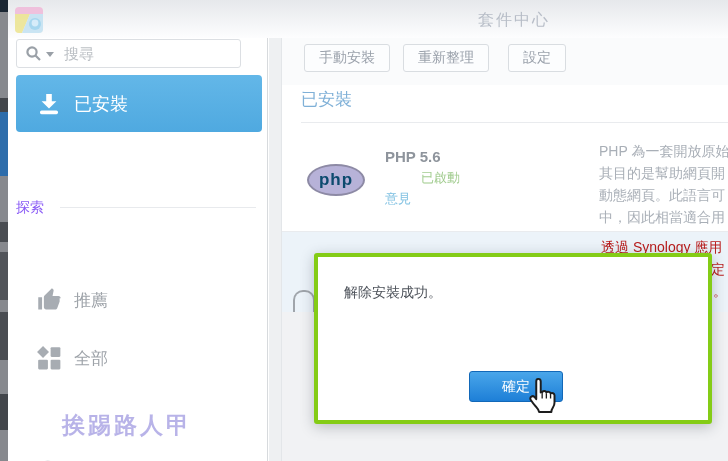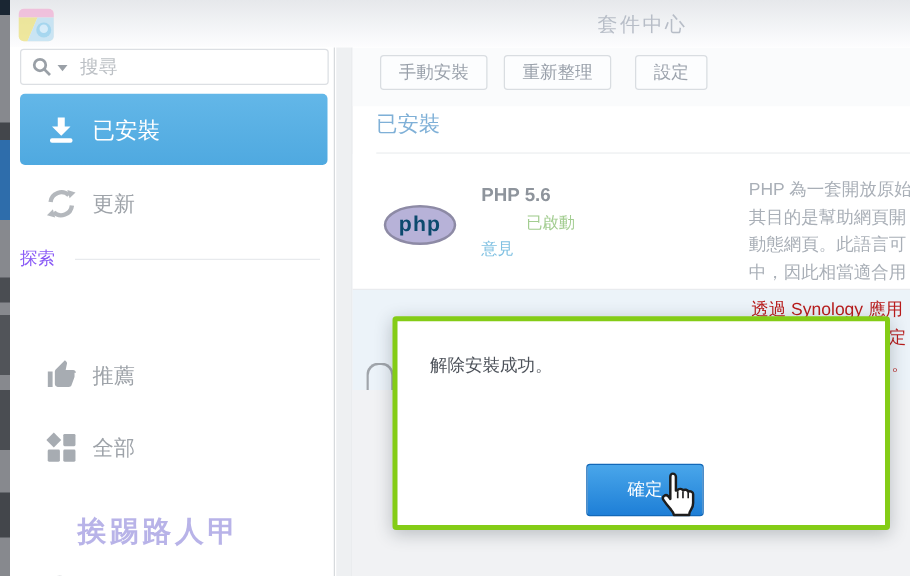--- a/index.html
+++ b/index.html
@@ -13,21 +13,21 @@
 
   
   .win{position:absolute;left:8px;top:0;width:720px;height:461px;background:#fff;}
   .titlebar{position:absolute;left:0;top:0;right:0;height:38px;
     background:linear-gradient(#e6e8eb,#f6f7f9 70%,#fdfdfe);}
   .app-icon{position:absolute;left:6px;top:3px;opacity:.8;}
   .win-title{position:absolute;left:470px;top:10px;font-size:16px;color:#b7bdc7;letter-spacing:2px;}
 
   
   .sidebar{position:absolute;left:0;top:38px;width:260px;bottom:0;background:#fff;border-right:1px solid #d7dadd;}
-  .searchbox{position:absolute;left:8px;top:1px;width:247px;height:29px;background:#fff;border:1px solid #dcdfe3;border-radius:3px;display:flex;align-items:center;padding-left:8px;}
+  .searchbox{position:absolute;left:8px;top:1px;width:225px;height:29px;background:#fff;border:1px solid #dcdfe3;border-radius:3px;display:flex;align-items:center;padding-left:8px;}
   .search-caret{width:0;height:0;border-left:4px solid transparent;border-right:4px solid transparent;border-top:5px solid #9aa0a7;margin:2px 0 0 3px;}
   .search-input{border:none;outline:none;flex:1;margin-left:8px;font-size:15px;color:#6a6f76;background:transparent;font-family:"Liberation Sans","DejaVu Sans",sans-serif;}
   .search-input::placeholder{color:#bcc0c5;}
 
   .side-item{position:absolute;left:8px;width:246px;height:46px;display:flex;align-items:center;cursor:pointer;}
   .side-item .ic{width:30px;margin-left:18px;display:flex;justify-content:center;}
   .side-item .lbl{margin-left:10px;font-size:17px;color:#9ea3a9;}
   .side-item.selected{height:57px;border-radius:4px;background:linear-gradient(#63b7e8,#4fa9e0);}
   .side-item.selected .lbl{color:#fff;font-size:18px;}
   .side-section{position:absolute;left:8px;top:160px;width:246px;height:20px;}
@@ -59,21 +59,21 @@
   .row2{position:absolute;left:0;top:194px;right:0;height:80px;background:#ecf3f9;}
   .frag{position:absolute;font-size:14px;color:#b91c1c;white-space:nowrap;}
   .arc-icon{position:absolute;left:11px;top:58px;width:22px;height:22px;border:2px solid #a0a5ab;
     border-bottom:none;border-radius:10px 10px 0 0;}
   .empty-area{position:absolute;left:0;top:274px;right:0;bottom:0;background:#f1f2f4;}
 
   
   .dialog{position:absolute;left:314px;top:253px;width:398px;height:171px;background:#fff;
     border:4px solid #84cc16;border-radius:3px;box-shadow:0 3px 14px rgba(40,50,60,.28);z-index:50;}
   .dlg-msg{position:absolute;left:26px;top:27px;font-size:14px;color:#4d525a;}
-  .dlg-ok{position:absolute;left:151px;top:114px;width:94px;height:42px;border:1px solid #1268b8;border-radius:3px;
+  .dlg-ok{position:absolute;left:151px;top:114px;width:94px;height:31px;border:1px solid #1268b8;border-radius:3px;
     background:linear-gradient(#49a6ea,#1e7fd7);color:#fff;font-size:14px;display:flex;align-items:center;justify-content:center;
     cursor:pointer;font-family:"Liberation Sans","DejaVu Sans",sans-serif;}
   .cursor{position:absolute;left:205px;top:117px;z-index:60;pointer-events:none;}
 </style>
 </head>
 <body>
 
 <div class="screen">
 
   <div class="desk-strip">
@@ -118,31 +118,20 @@
       <div class="side-item selected" style="top:37px">
         <span class="ic">
           <svg width="26" height="24" viewBox="0 0 24 24">
             <path fill="#fff" d="M9.2 2h5.6v7.2h4.6L12 16.6 4.6 9.2h4.6z"></path>
             <rect x="3" y="18.6" width="18" height="3.6" rx="1.6" fill="#fff"></rect>
           </svg>
         </span>
         <span class="lbl">已安裝</span>
       </div>
 
-      <div class="side-item" style="top:102px">
-        <span class="ic">
-          <svg width="28" height="28" viewBox="0 0 24 24">
-            <path d="M19.3 13.2a7.4 7.4 0 0 1-12.5 4.6" stroke="#b4b8bd" stroke-width="3" fill="none"></path>
-            <path d="M4.7 10.8A7.4 7.4 0 0 1 17.2 6.2" stroke="#b4b8bd" stroke-width="3" fill="none"></path>
-            <path fill="#b4b8bd" d="M16.2 2.6l5.6 1.6-4.1 4.1z"></path>
-            <path fill="#b4b8bd" d="M7.8 21.4l-5.6-1.6 4.1-4.1z"></path>
-          </svg>
-        </span>
-        <span class="lbl">更新</span>
-      </div>
 
       <div class="side-section">
         <span class="txt">探索</span>
         <span class="rule"></span>
       </div>
 
       <div class="side-item" style="top:239px">
         <span class="ic">
           <svg width="27" height="27" viewBox="0 0 24 24" fill="#a7acb2">
             <path d="M2 20h3.4V9H2v11zM22 10c0-1.1-.9-2-2-2h-5.3l.95-4.57.03-.32c0-.41-.17-.79-.44-1.06L14.17 1 7.59 7.59C7.22 7.95 7 8.45 7 9v9c0 1.1.9 2 2 2h8c.83 0 1.54-.5 1.84-1.22l2.02-5.5c.09-.23.14-.47.14-.72V10z"></path>

